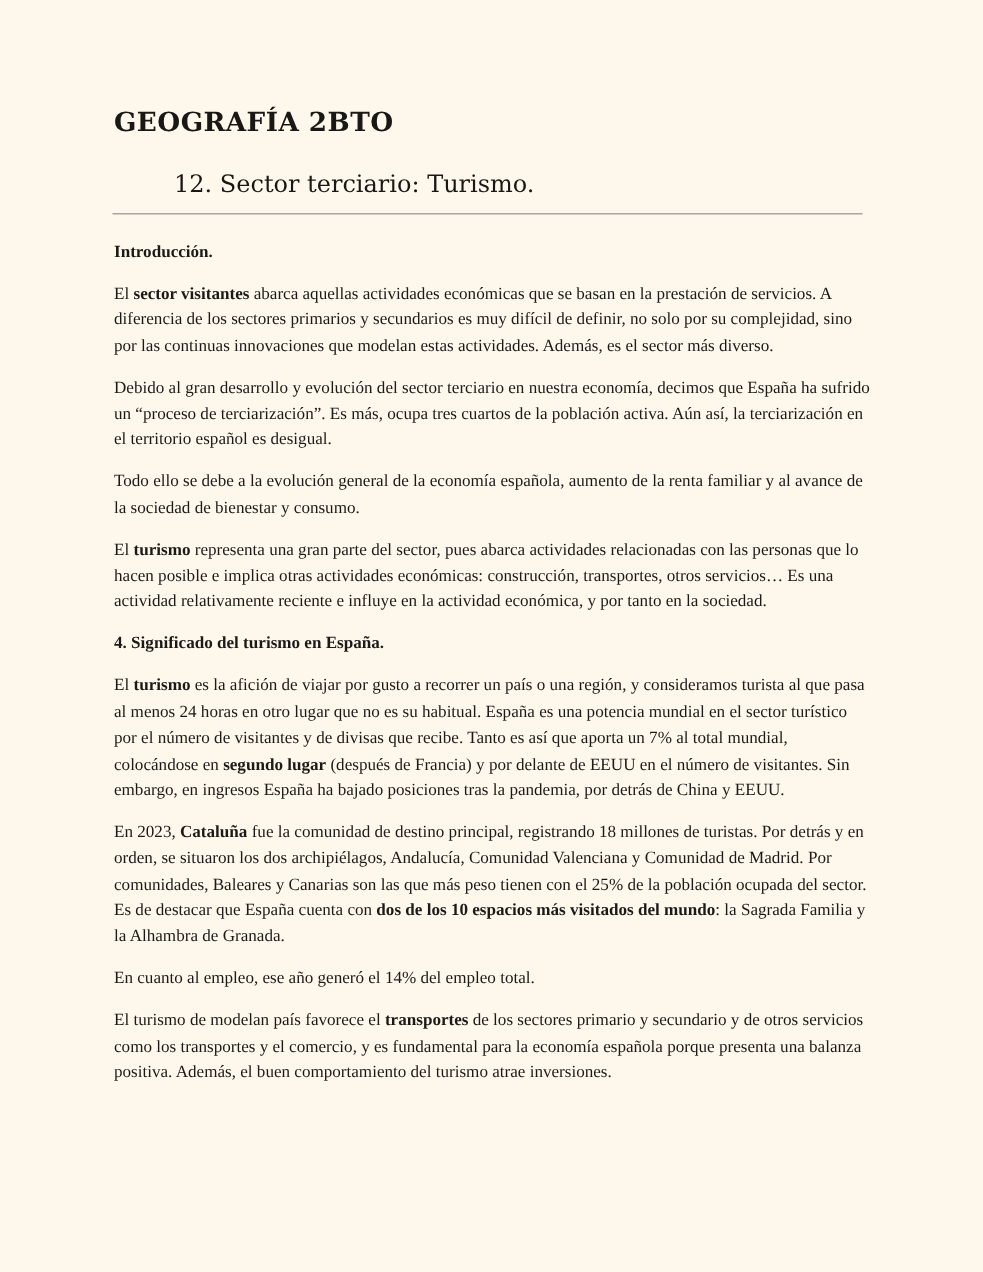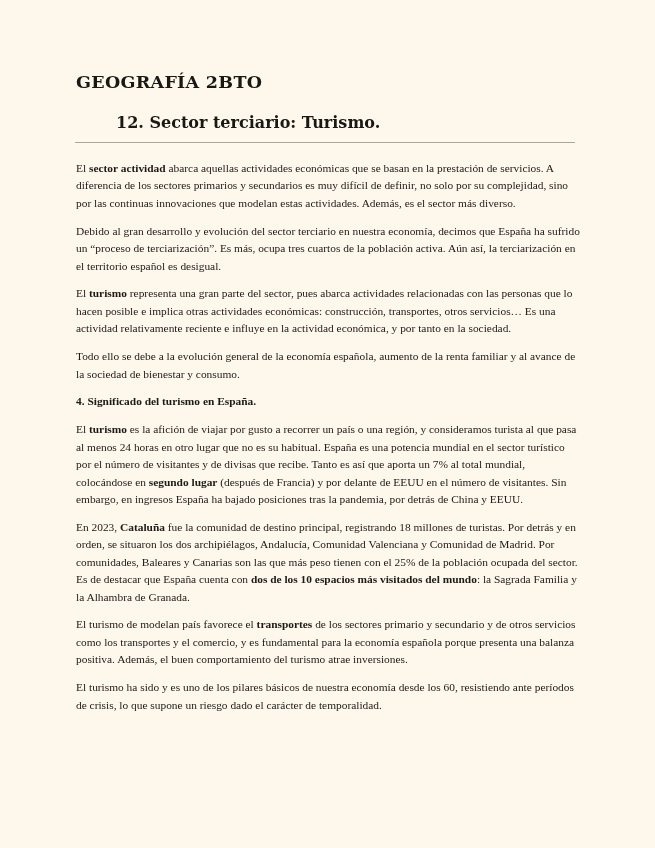--- a/index.html
+++ b/index.html
@@ -10,21 +10,21 @@
   }
   .page { position: relative; width: 655px; height: 848px; }
   .doc-title {
     position: absolute; left: 76px; top: 72px;
     font-family: "DejaVu Serif", serif; font-weight: bold;
     font-size: 17.5px; letter-spacing: 0.3px; color: #1a1815;
     margin: 0;
   }
   .doc-subtitle {
     position: absolute; left: 116px; top: 113px;
-    font-family: "DejaVu Serif", serif; font-weight: bold;
+    font-family: "DejaVu Serif", serif; font-weight: normal;
     font-size: 16px; color: #1a1815; margin: 0;
   }
   .rule {
     position: absolute; left: 75px; top: 142px; width: 500px; height: 0;
     border-top: 1.5px solid #a8a6a0;
   }
   .body {
     position: absolute; left: 76px; top: 160px; width: 506px;
     font-family: "Liberation Serif", serif; font-size: 11.4px;
     line-height: 17.4px; color: #1c1a17;
@@ -35,33 +35,34 @@
 </style>
 </head>
 <body>
 
 <div class="page">
   <h1 class="doc-title">GEOGRAFÍA 2BTO</h1>
   <h2 class="doc-subtitle">12. Sector terciario: Turismo.</h2>
   <div class="rule"></div>
 
   <div class="body">
+    <h3>Introducción.</h3>
 
-    <p><span>El </span><b>sector actividad</b><span> abarca aquellas actividades económicas que se basan en la prestación de servicios. A diferencia de los sectores primarios y secundarios es muy difícil de definir, no solo por su complejidad, sino por las continuas innovaciones que modelan estas actividades. Además, es el sector más diverso.</span></p>
+    <p><span>El </span><b>sector visitantes</b><span> abarca aquellas actividades económicas que se basan en la prestación de servicios. A diferencia de los sectores primarios y secundarios es muy difícil de definir, no solo por su complejidad, sino por las continuas innovaciones que modelan estas actividades. Además, es el sector más diverso.</span></p>
 
     <p><span>Debido al gran desarrollo y evolución del sector terciario en nuestra economía, decimos que España ha sufrido un “proceso de terciarización”. Es más, ocupa tres cuartos de la población activa. Aún así, la terciarización en el territorio español es desigual.</span></p>
 
+    <p><span>Todo ello se debe a la evolución general de la economía española, aumento de la renta familiar y al avance de la sociedad de bienestar y consumo.</span></p>
+
     <p><span>El </span><b>turismo</b><span> representa una gran parte del sector, pues abarca actividades relacionadas con las personas que lo hacen posible e implica otras actividades económicas: construcción, transportes, otros servicios… Es una actividad relativamente reciente e influye en la actividad económica, y por tanto en la sociedad.</span></p>
-
-    <p><span>Todo ello se debe a la evolución general de la economía española, aumento de la renta familiar y al avance de la sociedad de bienestar y consumo.</span></p>
 
     <h3>4. Significado del turismo en España.</h3>
 
     <p><span>El </span><b>turismo</b><span> es la afición de viajar por gusto a recorrer un país o una región, y consideramos turista al que pasa al menos 24 horas en otro lugar que no es su habitual. España es una potencia mundial en el sector turístico por el número de visitantes y de divisas que recibe. Tanto es así que aporta un 7% al total mundial, colocándose en </span><b>segundo lugar</b><span> (después de Francia) y por delante de EEUU en el número de visitantes. Sin embargo, en ingresos España ha bajado posiciones tras la pandemia, por detrás de China y EEUU.</span></p>
 
     <p><span>En 2023, </span><b>Cataluña</b><span> fue la comunidad de destino principal, registrando 18 millones de turistas. Por detrás y en orden, se situaron los dos archipiélagos, Andalucía, Comunidad Valenciana y Comunidad de Madrid. Por comunidades, Baleares y Canarias son las que más peso tienen con el 25% de la población ocupada del sector. Es de destacar que España cuenta con </span><b>dos de los 10 espacios más visitados del mundo</b><span>: la Sagrada Familia y la Alhambra de Granada.</span></p>
 
+    <p><span>En cuanto al empleo, ese año generó el 14% del empleo total.</span></p>
 
     <p><span>El turismo de modelan país favorece el </span><b>transportes</b><span> de los sectores primario y secundario y de otros servicios como los transportes y el comercio, y es fundamental para la economía española porque presenta una balanza positiva. Además, el buen comportamiento del turismo atrae inversiones.</span></p>
 
-    <p><span>El turismo ha sido y es uno de los pilares básicos de nuestra economía desde los 60, resistiendo ante períodos de crisis, lo que supone un riesgo dado el carácter de temporalidad.</span></p>
   </div>
 </div>
 
 </body></html>

